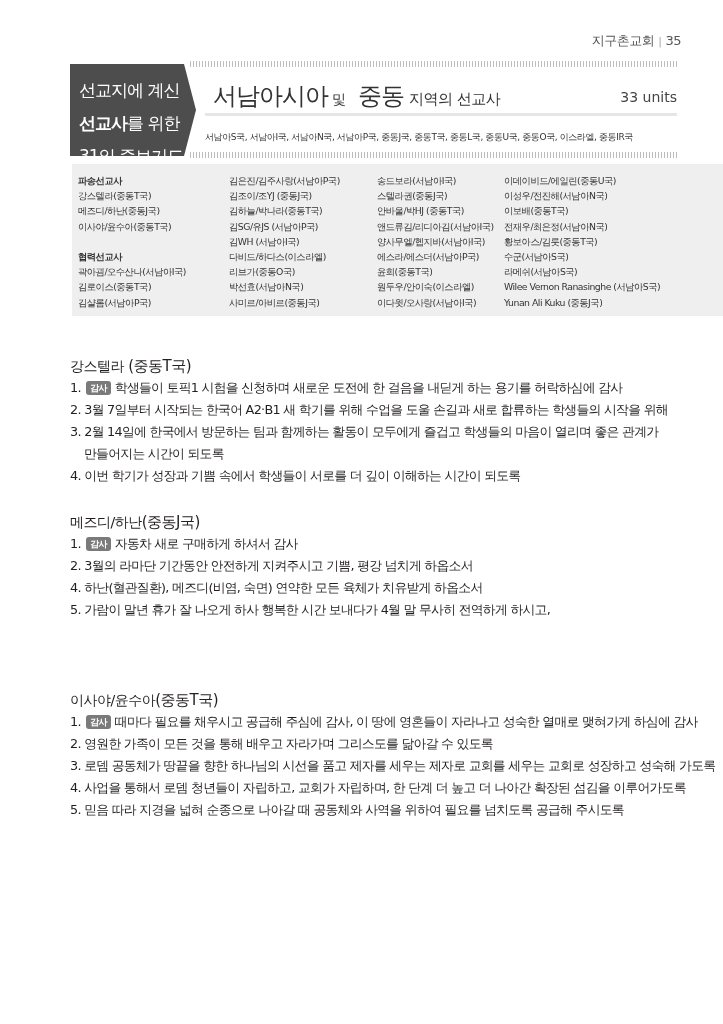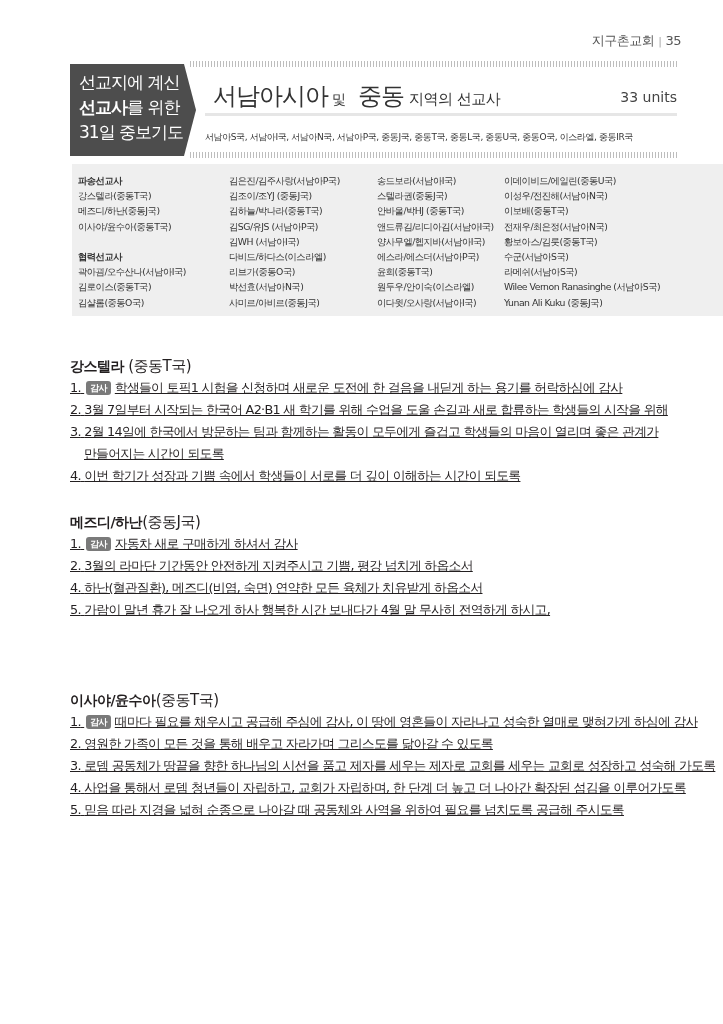--- a/index.html
+++ b/index.html
@@ -8,41 +8,41 @@
 
     .running-head { position: absolute; top: 32px; right: 42px; font-size: 13px; color: #555; letter-spacing: -0.5px; }
     .running-head .sep { color: #aaa; margin: 0 4px; font-size: 11px; }
 
     .hatch { height: 6px; background: repeating-linear-gradient(90deg, #bdbdbd 0 1px, transparent 1px 3px); }
     .hatch-top { position: absolute; top: 61px; left: 190px; right: 44px; }
     .hatch-bottom { position: absolute; top: 152px; left: 190px; right: 44px; }
 
     .badge-box { position: absolute; top: 64px; left: 70px; width: 114px; height: 92px; background: #4d4d4d; color: #fff; padding: 6px 0 0 9px; }
     .badge-box::after { content: ""; position: absolute; top: 0; right: -12px; width: 0; height: 0; border-top: 46px solid transparent; border-bottom: 46px solid transparent; border-left: 12px solid #4d4d4d; }
-    .badge-box .line { font-size: 17px; line-height: 25px; letter-spacing: -1px; white-space: nowrap; }
+    .badge-box .line { font-size: 17px; line-height: 25px; letter-spacing: -1px; white-space: nowrap; margin-top: 8px; }
     .badge-box b { font-weight: bold; }
 
     .title-row { position: absolute; top: 80px; left: 205px; right: 46px; height: 36px; border-bottom: 3px solid #e6e6e6; }
     .title-main { font-size: 24px; color: #333; letter-spacing: -1px; margin-left: 8px; }
     .title-small { font-size: 14px; color: #333; margin: 0 4px; }
     .title-tail { font-size: 15px; color: #333; letter-spacing: -0.5px; }
     .units { position: absolute; right: 0; top: 9px; font-size: 14px; color: #444; }
 
     .country-list { position: absolute; top: 131px; left: 205px; font-size: 9px; color: #333; letter-spacing: -0.4px; white-space: nowrap; }
 
     .roster { position: absolute; top: 164px; left: 72px; width: 664px; height: 152px; background: #efefef; padding: 9px 0 0 6px; font-size: 9.3px; color: #333; letter-spacing: -0.5px; }
     .roster .col { position: absolute; top: 9px; }
     .roster .col div { height: 15.2px; line-height: 15.2px; white-space: nowrap; }
     .roster .hd { font-weight: bold; }
 
     .section { position: absolute; left: 70px; width: 630px; }
     .sec-title { font-size: 14px; height: 22px; line-height: 22px; letter-spacing: -0.5px; }
-    .sec-title b { font-weight: bold; }
+    .sec-title b { font-weight: normal; }
     .sec-title span.region { font-weight: normal; font-size: 15px; }
-    .item { font-size: 12.8px; height: 22px; line-height: 22px; letter-spacing: -0.7px; white-space: nowrap; color: #231f20; text-decoration: underline; }
+    .item { font-size: 12.8px; height: 22px; line-height: 22px; letter-spacing: -0.7px; white-space: nowrap; color: #231f20; }
     .item.cont { padding-left: 14px; }
     .tag { display: inline-block; background: #7a7a7a; color: #fff; font-size: 9px; font-weight: bold; padding: 0 4px; border-radius: 3px; line-height: 14px; height: 14px; vertical-align: 1px; margin: 0 4px 0 2px; }
   </style>
 </head>
 <body>
 
 <div class="running-head">
   <span>지구촌교회</span><span class="sep">|</span><span>35</span>
 </div>
 
@@ -67,21 +67,21 @@
 <div class="roster">
   <div class="col" style="left:6px;">
     <div class="hd">파송선교사</div>
     <div>강스텔라(중동T국)</div>
     <div>메즈디/하난(중동J국)</div>
     <div>이사야/윤수아(중동T국)</div>
     <div></div>
     <div class="hd">협력선교사</div>
     <div>곽아굄/오수산나(서남아I국)</div>
     <div>김로이스(중동T국)</div>
-    <div>김샬롬(중동O국)</div>
+    <div>김샬롬(서남아P국)</div>
   </div>
   <div class="col" style="left:157px;">
     <div>김은진/김주사랑(서남아P국)</div>
     <div>김조이/조YJ (중동J국)</div>
     <div>김하늘/박나라(중동T국)</div>
     <div>김SG/유JS (서남아P국)</div>
     <div>김WH (서남아I국)</div>
     <div>다비드/하다스(이스라엘)</div>
     <div>리브가(중동O국)</div>
     <div>박선효(서남아N국)</div>

